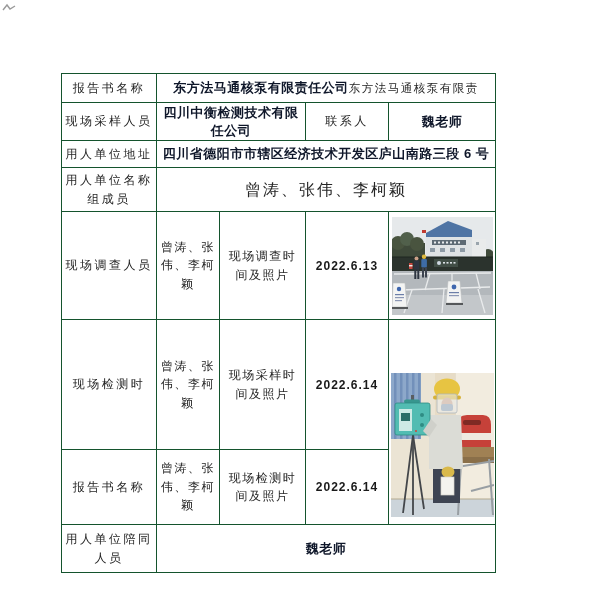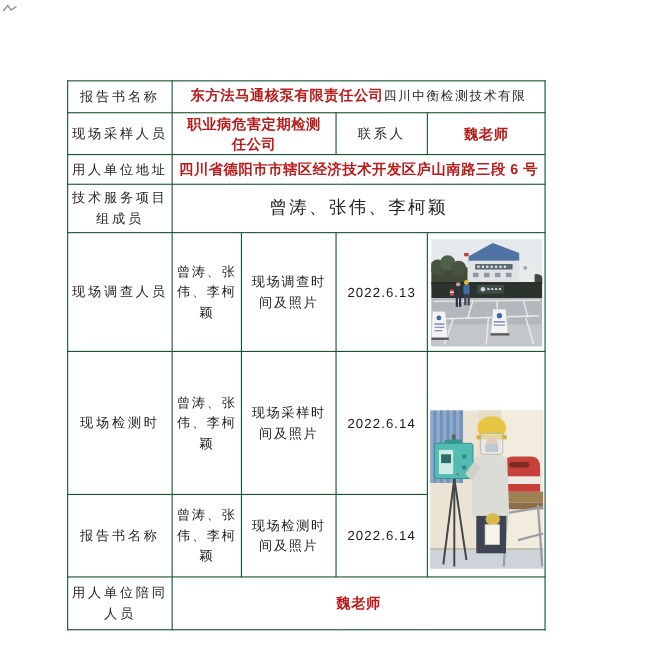--- a/index.html
+++ b/index.html
@@ -14,23 +14,23 @@
       font-family:"Liberation Sans",sans-serif;transform:translateX(-16px);}
   .code{position:absolute;right:0;bottom:0;font-size:10px;font-weight:bold;
         font-family:"Liberation Sans",sans-serif;letter-spacing:0.5px;color:#1a1a1a;}
   table.form{position:absolute;left:61px;top:73px;width:434px;border-collapse:collapse;
         table-layout:fixed;}
   table.form td{border:1px solid #14532d;padding:1px 3px;text-align:center;
         vertical-align:middle;overflow:hidden;}
   .lab{font-size:12px;letter-spacing:2.5px;color:#262626;line-height:1.55;}
   .pre{white-space:pre-line;}
   .bval{font-family:"Liberation Sans",sans-serif;font-weight:bold;font-size:13px;
-        letter-spacing:0.5px;color:#b91c1c;line-height:1.35;}
+        letter-spacing:0.5px;color:#0f172a;line-height:1.35;}
   .sval{font-size:11.5px;letter-spacing:1.5px;color:#262626;line-height:1.6;}
-  .date{font-family:"Liberation Sans",sans-serif;font-weight:400;font-size:12px;
+  .date{font-family:"Liberation Sans",sans-serif;font-weight:700;font-size:12px;
         letter-spacing:1px;color:#1a1a1a;}
   .photocell{padding:0 !important;}
   .photo{display:block;margin:0 auto;}
   .photo2wrap{padding-top:45px;}
   td.vtop{vertical-align:top;}
 </style>
 </head>
 <body>
 
 <div class="page">
@@ -45,36 +45,36 @@
       <col style="width:95px">
         <col style="width:63px">
         <col style="width:86px">
       <col style="width:83px">
         <col style="width:107px">
     </colgroup>
     <tbody>
       <tr style="height:29px">
         <td class="lab">报告书名称</td>
         <td colspan="4">
-          <span class="bval">东方法马通核泵有限责任公司</span><span class="sval">四川中衡检测技术有限</span>
+          <span class="bval">东方法马通核泵有限责任公司</span><span class="sval">东方法马通核泵有限责</span>
         </td>
       </tr>
       <tr style="height:31px">
         <td class="lab">现场采样人员</td>
-        <td colspan="2" class="bval pre">职业病危害定期检测
+        <td colspan="2" class="bval pre">四川中衡检测技术有限
 任公司</td>
         <td class="lab">联系人</td>
         <td class="bval">魏老师</td>
       </tr>
       <tr style="height:27px">
         <td class="lab">用人单位地址</td>
         <td colspan="4" class="bval">四川省德阳市市辖区经济技术开发区庐山南路三段 6 号</td>
       </tr>
       <tr style="height:44px">
-        <td class="lab pre">技术服务项目
+        <td class="lab pre">用人单位名称
 组成员</td>
         <td colspan="4" class="sval" style="font-size:16px;letter-spacing:2px">曾涛、张伟、李柯颖</td>
       </tr>
 
       <tr style="height:108px">
         <td class="lab">现场调查人员</td>
         <td class="lab pre" style="letter-spacing:1.5px">曾涛、张
 伟、李柯
 颖</td>
         <td class="lab pre" style="letter-spacing:1.5px">现场调查时

